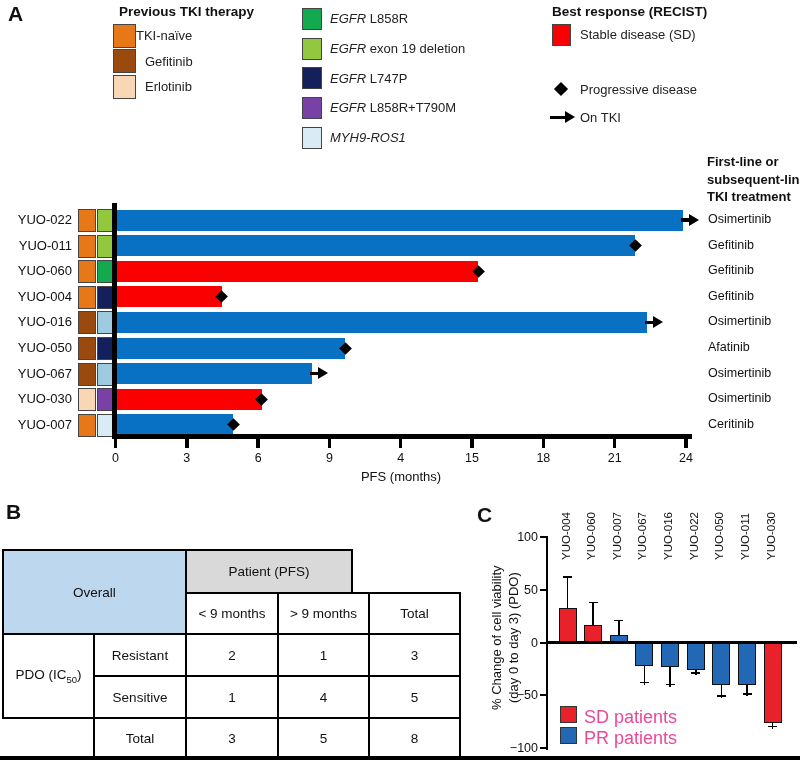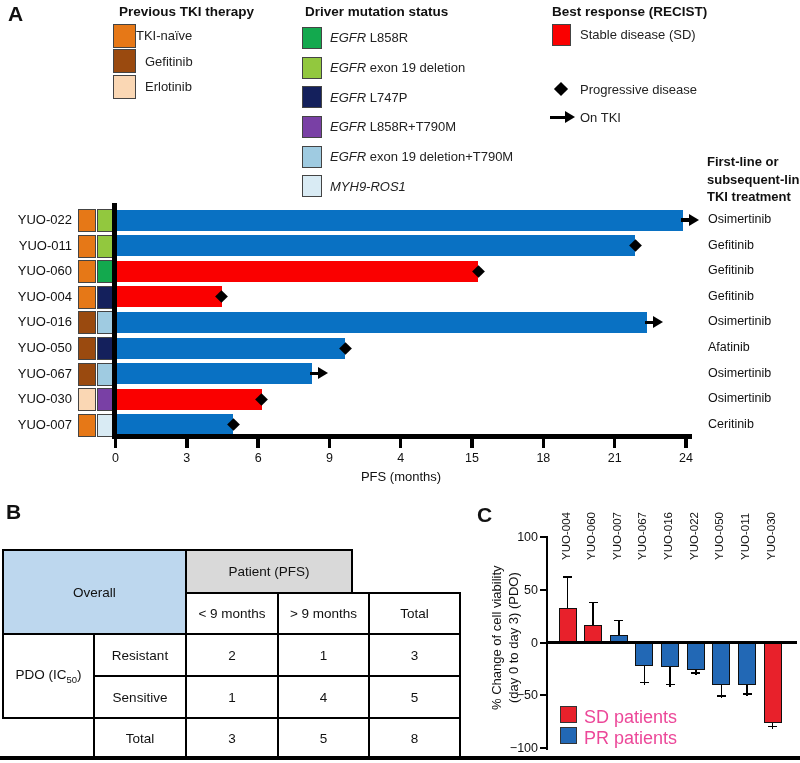--- a/index.html
+++ b/index.html
@@ -59,41 +59,36 @@
           <div class="lg-lab" style="margin-left: 9px;">Gefitinib</div>
         </div>
         <div class="lg-item" style="height: 25.5px; margin-top: 0px;">
           <div class="lg-sq" style="width: 21px; height: 22px; background: rgb(250, 215, 180);"></div>
           <div class="lg-lab" style="margin-left: 9px;">Erlotinib</div>
         </div>
       </div>
   </div>
 
   <div class="abs" style="left:302px;top:4px;">
-    <div class="lg-title" style="margin-left:3px;">Driver mutation status</div>
     <div id="lg-mut">
         <div class="lg-item" style="height: 29.7px;">
           <div class="lg-sq" style="width: 18px; height: 20px; background: rgb(19, 169, 78);"></div>
           <div class="lg-lab" style="margin-left: 8px;"><i>EGFR</i><span> L858R</span></div>
         </div>
         <div class="lg-item" style="height: 29.7px;">
           <div class="lg-sq" style="width: 18px; height: 20px; background: rgb(146, 200, 62);"></div>
           <div class="lg-lab" style="margin-left: 8px;"><i>EGFR</i><span> exon 19 deletion</span></div>
         </div>
         <div class="lg-item" style="height: 29.7px;">
           <div class="lg-sq" style="width: 18px; height: 20px; background: rgb(20, 32, 92);"></div>
           <div class="lg-lab" style="margin-left: 8px;"><i>EGFR</i><span> L747P</span></div>
         </div>
         <div class="lg-item" style="height: 29.7px;">
           <div class="lg-sq" style="width: 18px; height: 20px; background: rgb(121, 64, 165);"></div>
           <div class="lg-lab" style="margin-left: 8px;"><i>EGFR</i><span> L858R+T790M</span></div>
-        </div>
-        <div class="lg-item" style="height: 29.7px;">
-          <div class="lg-sq" style="width: 18px; height: 20px; background: rgb(159, 203, 225);"></div>
-          <div class="lg-lab" style="margin-left: 8px;"><i>EGFR</i><span> exon 19 deletion+T790M</span></div>
         </div>
         <div class="lg-item" style="height: 29.7px;">
           <div class="lg-sq" style="width: 18px; height: 20px; background: rgb(217, 235, 244);"></div>
           <div class="lg-lab" style="margin-left: 8px;"><i>MYH9-ROS1</i><span></span></div>
         </div>
       </div>
   </div>
 
   <div class="abs" style="left:552px;top:4px;">
     <div class="lg-title">Best response (RECIST)</div>

